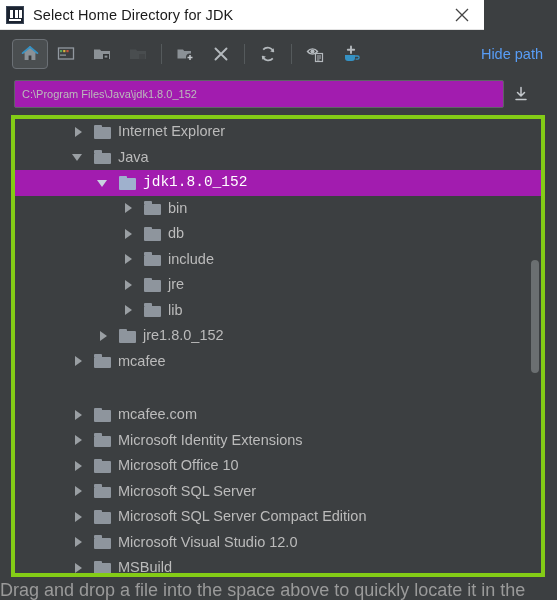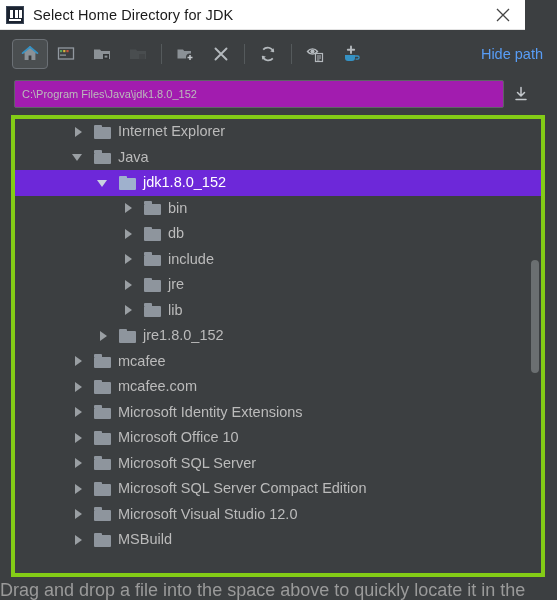--- a/index.html
+++ b/index.html
@@ -7,21 +7,21 @@
     width: 557px; height: 600px;
     overflow: hidden;
     background: #3c3f41;
     font-family: "Liberation Sans", sans-serif;
   }
   * { box-sizing: border-box; }
 
   
   .titlebar {
     position: absolute; left: 0; top: 0;
-    width: 525px; height: 30px;
+    width: 484px; height: 30px;
     background: #ffffff;
     display: flex; align-items: center;
     border-bottom: 1px solid #e3e3e3;
   }
   .app-logo {
     width: 18px; height: 18px; margin-left: 6px;
     background: #1b2330;
     border: 1px solid #3b4656;
     position: relative; flex: 0 0 auto;
   }
@@ -124,21 +124,21 @@
   .tree {
     position: absolute; left: 0; top: 0;
     width: 532px;
   }
   .row {
     position: relative;
     height: 25.5px;
     display: flex; align-items: center;
     white-space: nowrap;
   }
-  .row.selected { background: #6d28d9; }
+  .row.selected { background: #a21caf; font-family: Liberation Mono, monospace; }
   .arrow {
     width: 13px; height: 13px;
     flex: 0 0 auto;
     position: relative;
   }
   .arrow.collapsed::before {
     content: ""; position: absolute; left: 3px; top: 1.5px;
     border-left: 7px solid #9a9fa3;
     border-top: 5.5px solid transparent;
     border-bottom: 5.5px solid transparent;
@@ -356,21 +356,21 @@
         <div class="row" style="padding-left: 82px;">
           <span class="arrow collapsed"></span>
           <span class="folder"></span>
           <span class="label">jre1.8.0_152</span>
         </div>
         <div class="row" style="padding-left: 57px;">
           <span class="arrow collapsed"></span>
           <span class="folder"></span>
           <span class="label">mcafee</span>
         </div>
-        <div class="row" style="padding-left: 57px;">
+        <div class="row" style="padding-left: 57px; margin-top: 28px;">
           <span class="arrow collapsed"></span>
           <span class="folder"></span>
           <span class="label">mcafee.com</span>
         </div>
         <div class="row" style="padding-left: 57px;">
           <span class="arrow collapsed"></span>
           <span class="folder"></span>
           <span class="label">Microsoft Identity Extensions</span>
         </div>
         <div class="row" style="padding-left: 57px;">

